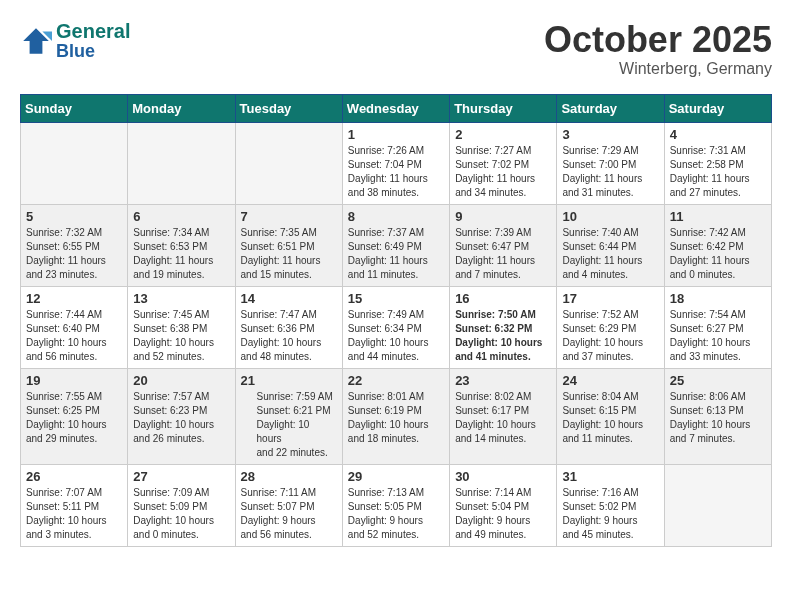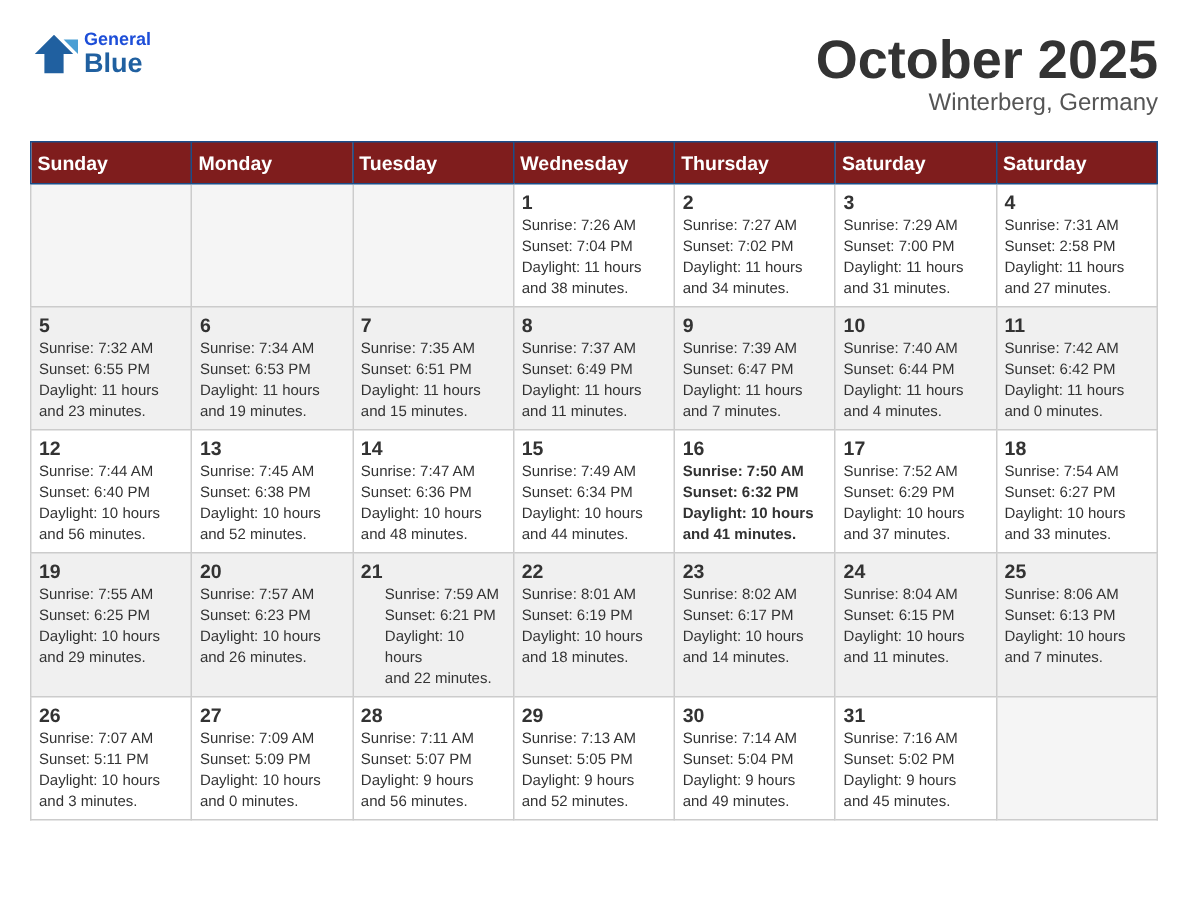--- a/index.html
+++ b/index.html
@@ -19,23 +19,23 @@
     .logo {
       display: flex;
       align-items: center;
     }
     .logo-text {
       display: flex;
       flex-direction: column;
       line-height: 1.1;
     }
     .logo-general {
-      font-size: 12px;
-      font-weight: bold;
-      color: #1d4ed8;
+      font-size: 20px;
+      font-weight: bold;
+      color: #0f766e;
     }
     .logo-blue {
       font-size: 18px;
       font-weight: bold;
       color: #2060a0;
     }
     .logo-icon {
       width: 32px;
       height: 32px;
       margin-right: 4px;
@@ -52,21 +52,21 @@
     .subtitle {
       font-size: 16px;
       color: #555;
     }
     .calendar {
       width: 100%;
       border-collapse: collapse;
       border: 1px solid #ccc;
     }
     .calendar th {
-      background-color: #7f1d1d;
+      background-color: #0f766e;
       color: white;
       font-size: 13px;
       font-weight: bold;
       padding: 6px 4px;
       text-align: left;
       border: 1px solid #1a4e8a;
     }
     .calendar td {
       vertical-align: top;
       border: 1px solid #ccc;

